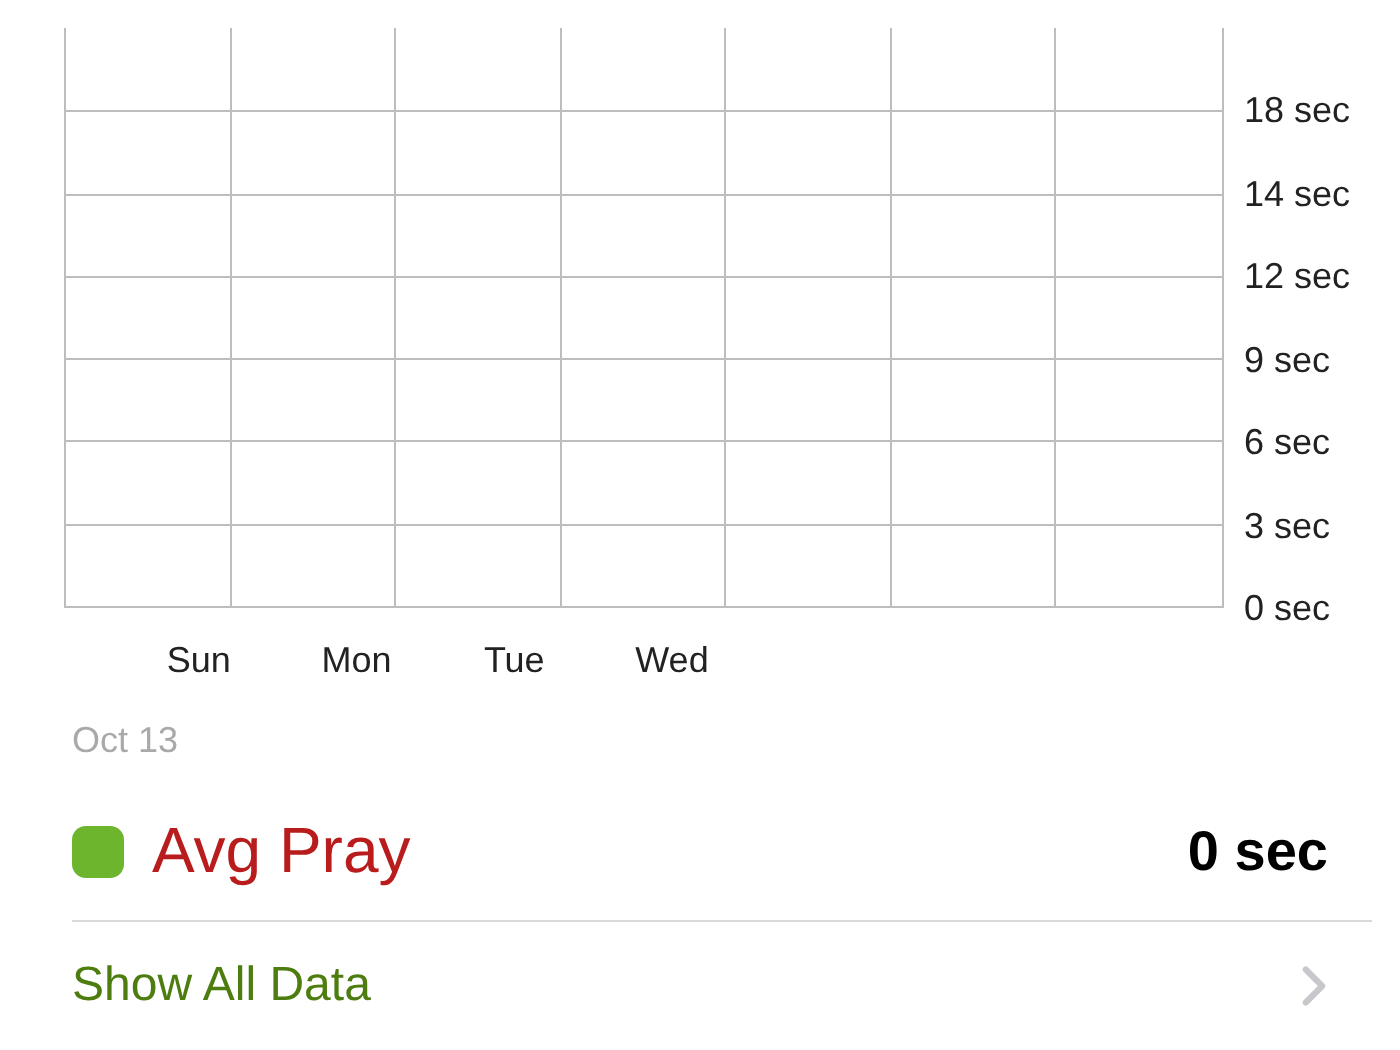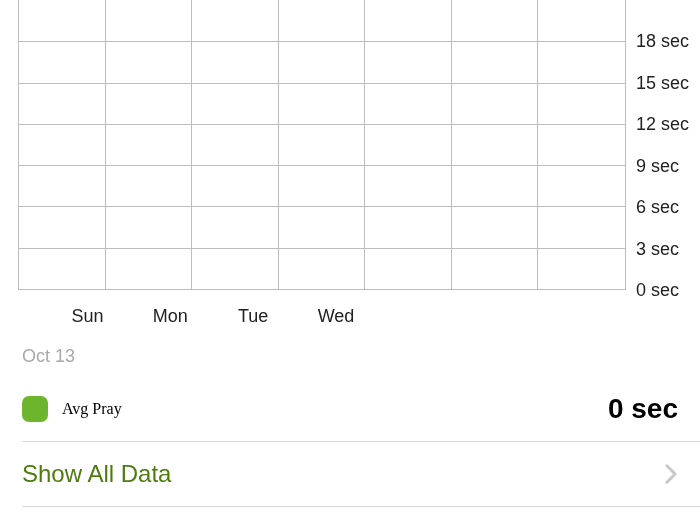--- a/index.html
+++ b/index.html
@@ -4,21 +4,21 @@
   <style>
     * { margin: 0; padding: 0; box-sizing: border-box; }
     body {
       font-family: -apple-system, BlinkMacSystemFont, "Segoe UI", Helvetica, Arial, sans-serif;
       background: #fff;
       width: 700px;
       height: 525px;
       overflow: hidden;
       color: #000;
     }
-    .container { width: 100%; height: 100%; padding: 0; }
+    .container { width: 100%; height: 100%; padding: 14px; }
     .chart-wrap {
       display: flex;
       align-items: stretch;
       padding: 0 0 0 18px;
       height: 300px;
       position: relative;
     }
     .chart-grid {
       flex: 1;
       position: relative;
@@ -80,24 +80,23 @@
     }
     .swatch {
       width: 26px;
       height: 26px;
       border-radius: 7px;
       background: #6cb52d;
       margin-right: 14px;
       flex-shrink: 0;
     }
     .metric-label {
-      font-size: 16px;
-      color: #000000;
+      font-size: 32px;
+      color: #b91c1c;
       flex: 1;
-      font-family: Liberation Serif, serif;
     }
     .metric-value {
       font-size: 28px;
       font-weight: 600;
       color: #000;
     }
     .divider {
       height: 1px;
       background: #d9d9dc;
       margin: 0 0 0 22px;
@@ -177,21 +176,21 @@
       <div class="cell"></div>
         <div class="cell"></div>
         <div class="cell"></div>
         <div class="cell"></div>
         <div class="cell"></div>
         <div class="cell"></div>
         <div class="cell"></div>
     </div>
     <div class="y-axis">
       <span class="y-tick" style="top:14.2857%">18 sec</span>
-      <span class="y-tick" style="top:28.5714%">15 sec</span>
+      <span class="y-tick" style="top:28.5714%">14 sec</span>
       <span class="y-tick" style="top:42.8571%">12 sec</span>
       <span class="y-tick" style="top:57.1429%">9 sec</span>
       <span class="y-tick" style="top:71.4286%">6 sec</span>
       <span class="y-tick" style="top:85.7143%">3 sec</span>
       <span class="y-tick" style="top:100%">0 sec</span>
     </div>
   </div>
 
   <div class="x-axis">
     <span class="x-tick">Sun</span>

